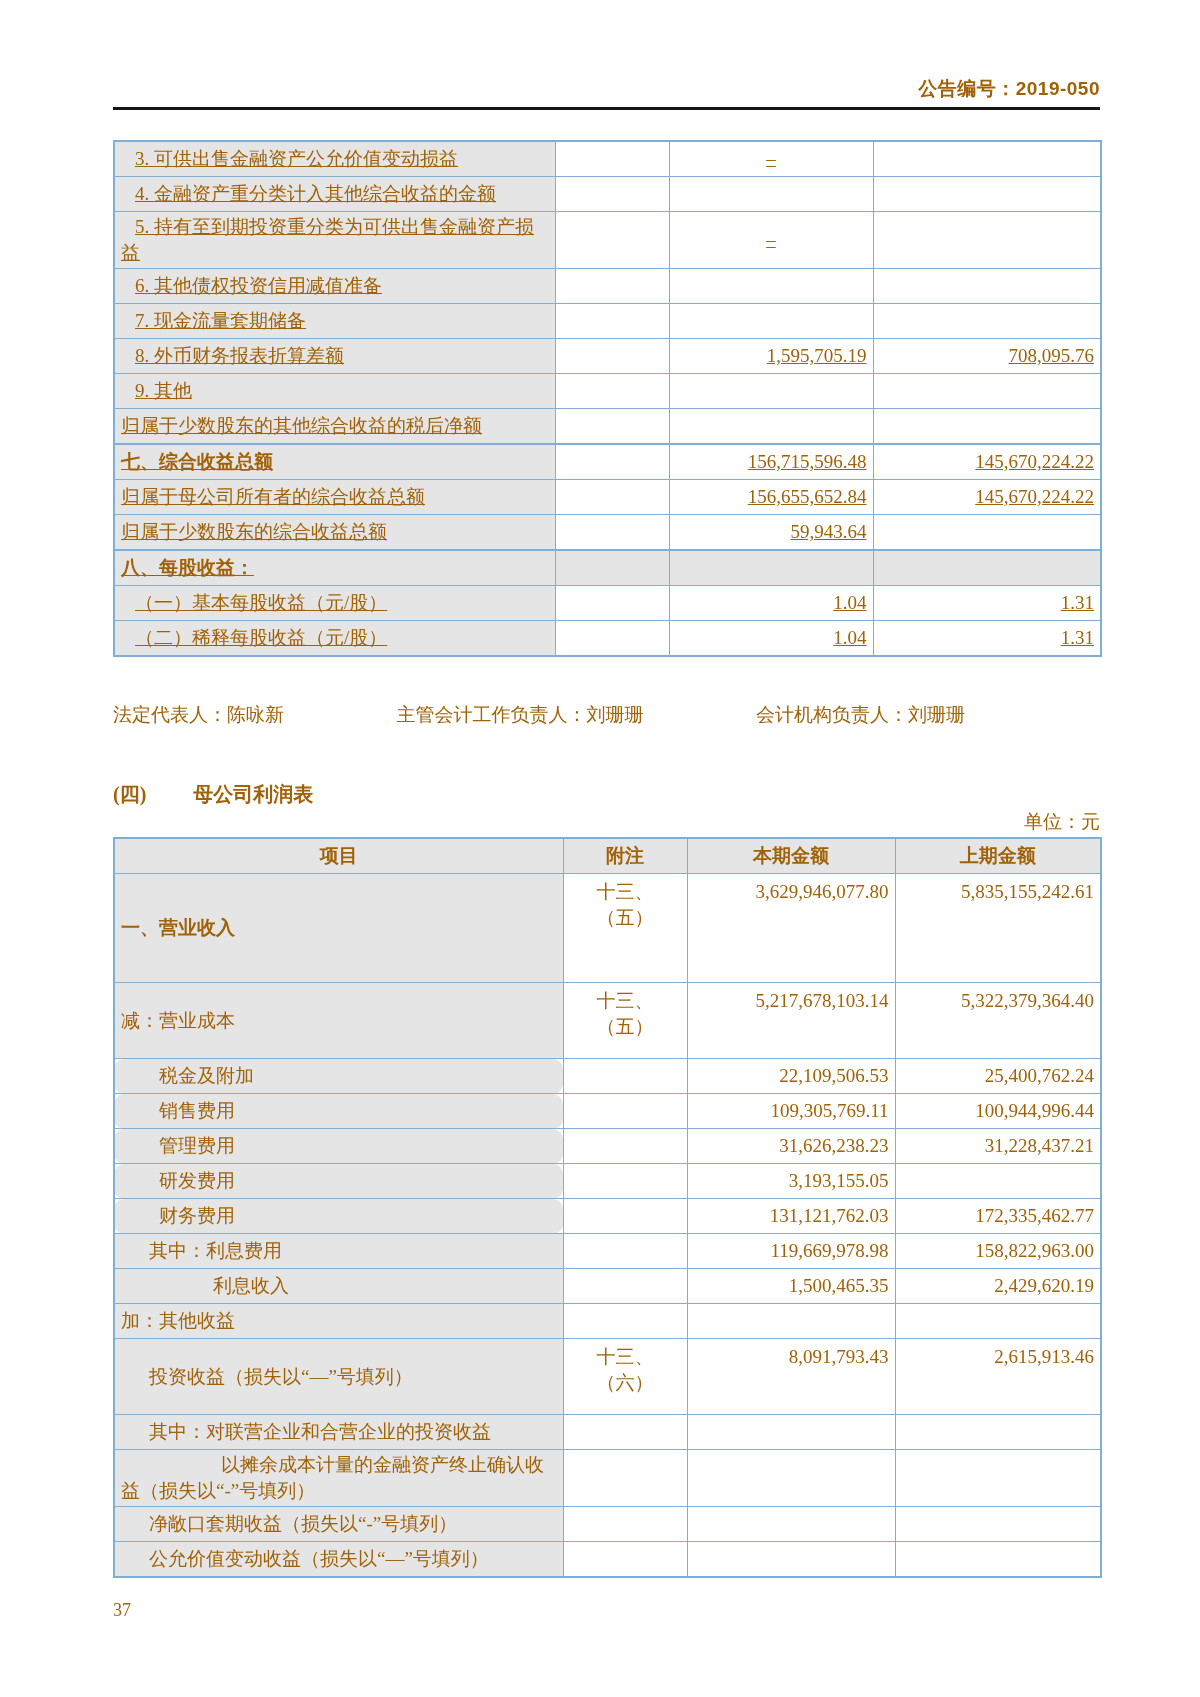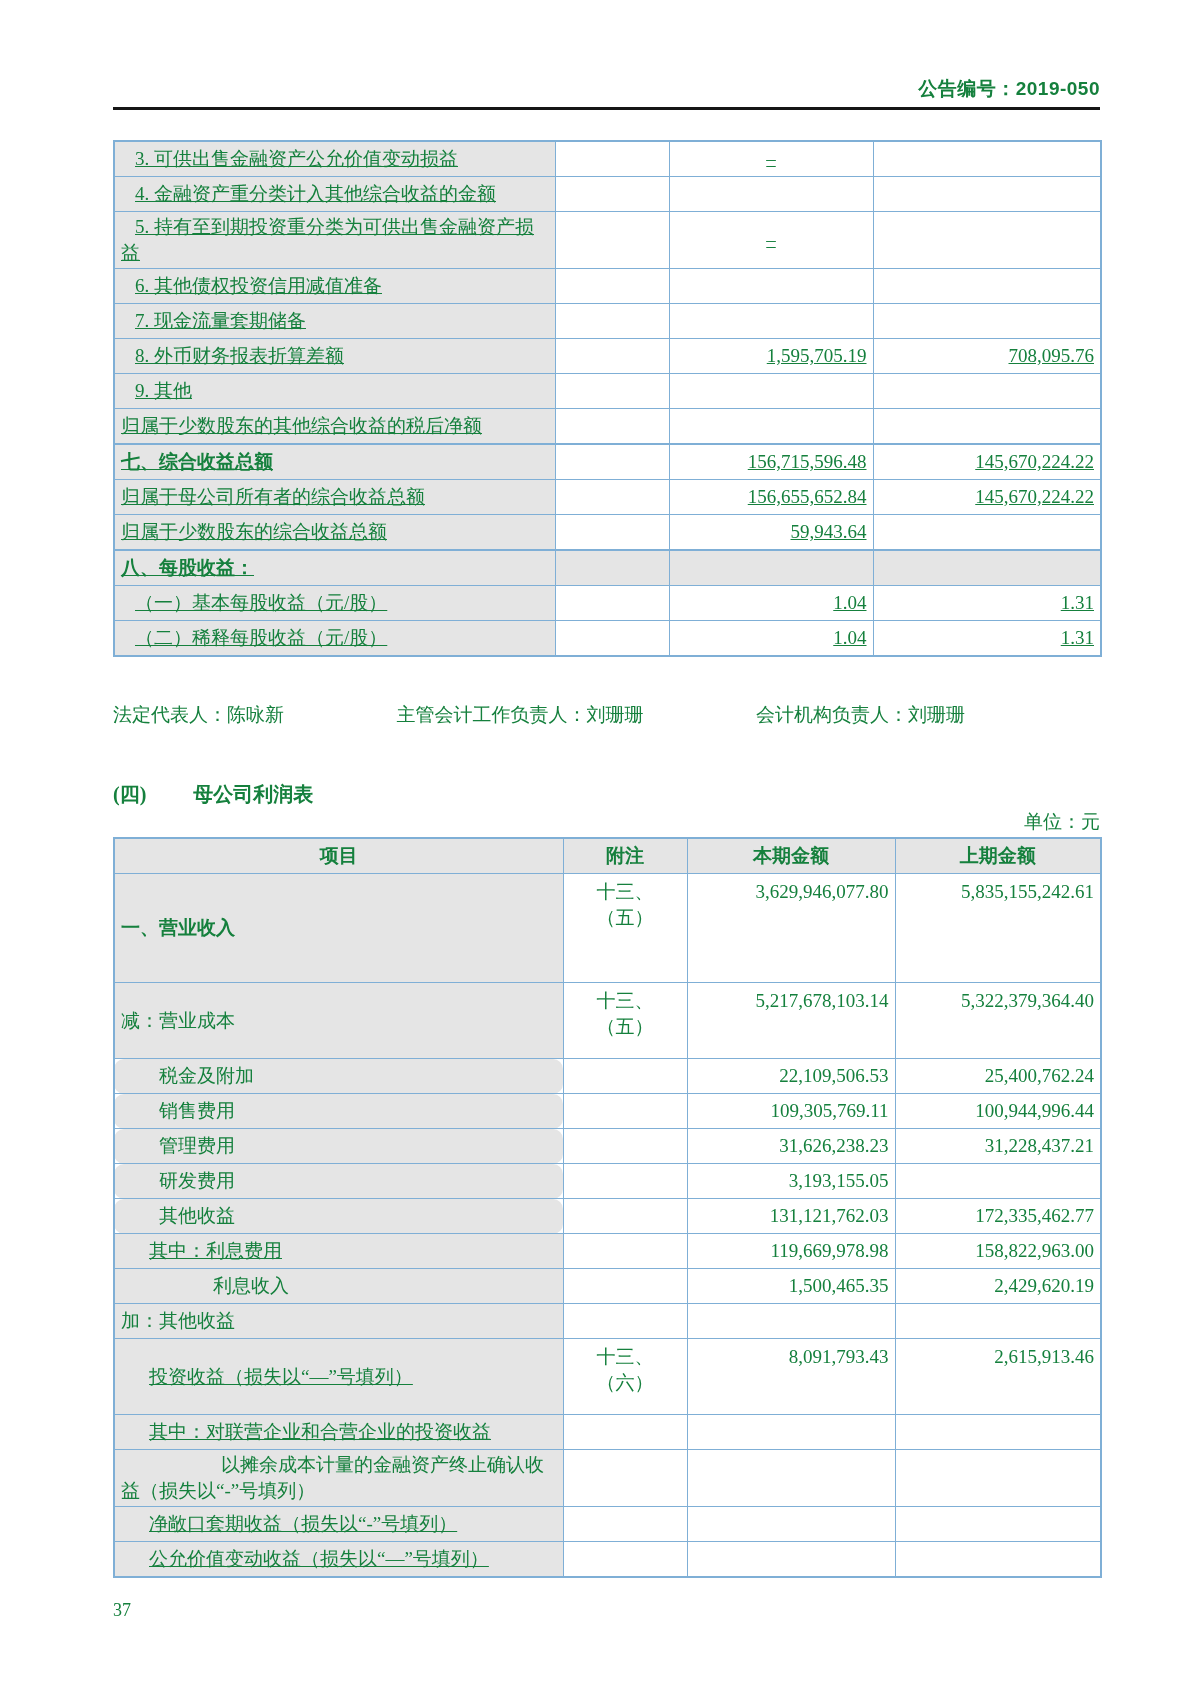--- a/index.html
+++ b/index.html
@@ -1,17 +1,17 @@
 <!DOCTYPE html>
 <html><head>
 <meta charset="utf-8">
 <style>
   html,body{margin:0;padding:0;background:#f2f2f2;}
   .page{width:1200px;height:1697px;background:#ffffff;position:relative;
-        font-family:"Liberation Serif","DejaVu Serif",serif;color:#15803d;overflow:hidden;}
+        font-family:"Liberation Serif","DejaVu Serif",serif;color:#a16207;overflow:hidden;}
   .content{width:987px;margin-left:113px;}
 
   
   .doc-header{padding-top:76px;}
   .doc-number{text-align:right;font-family:"Liberation Sans","DejaVu Sans",sans-serif;
               font-weight:bold;font-size:19px;line-height:26px;letter-spacing:.5px;}
   .rule{height:0;border-bottom:3px solid #161616;margin-top:5px;}
 
   
   table.fin-table{border-collapse:collapse;width:987px;font-size:19px;table-layout:fixed;
@@ -29,21 +29,21 @@
   tr.thick td{border-top:2px solid #7fafd6;}
   tr.xl td{height:101px;}
   tr.l td{height:68px;}
   tr.xl .c-note,tr.xl .c-cur,tr.xl .c-prior,
   tr.l .c-note,tr.l .c-cur,tr.l .c-prior{vertical-align:top;padding-top:5px;}
   .fin-table th{font-weight:bold;text-align:center;background:#e5e5e5;}
 
   
   .i0{text-indent:0;}
   .i1{text-indent:14px;}
-  .i2{text-indent:28px;text-decoration:underline;}
+  .i2{text-indent:28px;}
   .i3{text-indent:38px;border-radius:10px;}
   .i4{text-indent:92px;}
   .i5{text-indent:100px;}
 
   
   .signature{display:flex;justify-content:space-between;padding-right:135px;
              font-size:19px;margin-top:45px;line-height:26px;}
 
   
   .section-title{margin-top:52px;font-size:20px;font-weight:bold;line-height:28px;}
@@ -219,21 +219,21 @@
             <td class="c-cur">31,626,238.23</td>
             <td class="c-prior">31,228,437.21</td>
           </tr>
           <tr>
             <td class="c-label i3">研发费用</td>
             <td class="c-note"></td>
             <td class="c-cur">3,193,155.05</td>
             <td class="c-prior"></td>
           </tr>
           <tr>
-            <td class="c-label i3">其他收益</td>
+            <td class="c-label i3">财务费用</td>
             <td class="c-note"></td>
             <td class="c-cur">131,121,762.03</td>
             <td class="c-prior">172,335,462.77</td>
           </tr>
           <tr>
             <td class="c-label i2">其中：利息费用</td>
             <td class="c-note"></td>
             <td class="c-cur">119,669,978.98</td>
             <td class="c-prior">158,822,963.00</td>
           </tr>

